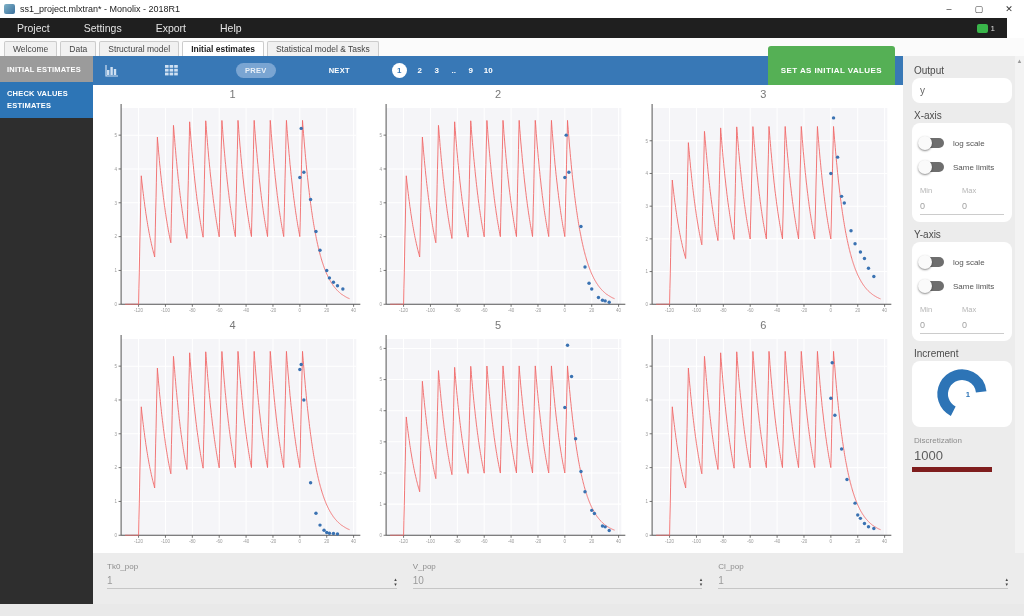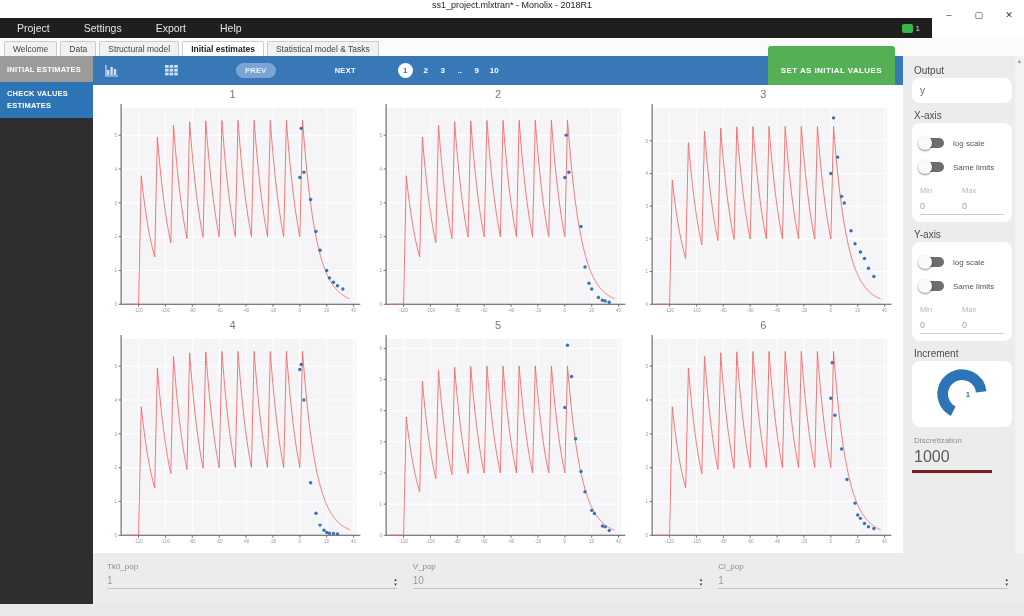--- a/index.html
+++ b/index.html
@@ -1,30 +1,30 @@
 <!DOCTYPE html>
 <html><head>
 <meta charset="utf-8">
 <style>
   * { margin:0; padding:0; box-sizing:border-box; }
   html,body { width:1024px; height:616px; overflow:hidden; }
   body { position:relative; background:#fff; font-family:"Liberation Sans", sans-serif; }
 
   
   .titlebar { position:absolute; left:0; top:0; width:1024px; height:18px; background:#fff;
-              display:flex; align-items:center;flex-direction:column; }
+              display:flex; align-items:center; }
   .app-icon { width:11px; height:10px; margin:0 5px 0 4px; border-radius:2px;
               background:linear-gradient(135deg,#7fb2c7,#3a6f9c); }
   .win-title { font-size:9px; color:#222; }
   .win-controls { margin-left:auto; display:flex; height:100%; }
   .win-btn { width:30px; height:100%; display:flex; align-items:center; justify-content:center;
              font-size:9px; color:#333; cursor:default; }
 
   
-  .menubar { position:absolute; left:0; top:18px; width:932px; height:20px; background:#1f1f1f;
+  .menubar { position:absolute; left:0; top:18px; width:1007px; height:20px; background:#1f1f1f;
              display:flex; align-items:center; }
   .menu-item { color:#e3e3e3; font-size:10.5px; padding:0 17px; height:100%;
                display:flex; align-items:center; }
   .menu-right { margin-left:auto; margin-right:12px; display:flex; align-items:center; gap:3px; }
   .notif-icon { width:11px; height:9px; background:#39b54a; border-radius:2px; position:relative; }
   .notif-icon::after { content:""; position:absolute; left:3px; bottom:-2px;
                        border:2px solid transparent; border-top-color:#39b54a; }
   .notif-count { color:#ddd; font-size:8px; }
 
   
@@ -41,21 +41,21 @@
                     display:flex; align-items:center; padding-left:7px; letter-spacing:.2px; }
   .sidebar-item { background:#2d75b6; color:#fff; font-size:7.5px; font-weight:bold;
                   padding:6px 7px; line-height:1.6; letter-spacing:.2px; }
 
   
   .toolbar { position:absolute; left:93px; top:56px; width:810px; height:29px; background:#3878b6;
              display:flex; align-items:center; padding-left:12px;gap:33px; }
   .tool-icon { margin-right:13px; display:flex; align-items:center; }
   .prev-pill { margin-left:12px; background:#7aa5d2; color:#eaf1f8; font-size:7.5px; font-weight:bold;
                border-radius:9px; padding:3px 9px; letter-spacing:.3px; }
-  .next-lbl { color:#fff; font-size:7.5px; font-weight:bold; margin-left:26px; letter-spacing:.3px; }
+  .next-lbl { color:#fff; font-size:7.5px; font-weight:bold; margin-left:20px; letter-spacing:.3px; }
   .pages { display:flex; align-items:center; margin-left:9px; gap:9px; }
   .page { color:#fff; font-size:8px; font-weight:bold; min-width:8px; text-align:center; }
   .page.active { background:#fff; color:#3878b6; width:15px; height:15px; border-radius:50%;
                  display:flex; align-items:center; justify-content:center; }
   .green-btn { margin-left:auto; margin-right:8px; background:#55b055; color:#fff; border:none;
                font-family:inherit; font-size:8px; font-weight:bold; letter-spacing:.4px;
                padding:20px 13px; border-radius:3px; }
 
   
   .charts { position:absolute; left:93px; top:85px; width:810px; height:468px; background:#fff;
@@ -75,21 +75,21 @@
   .toggle-row { display:flex; align-items:center; gap:9px; margin:8px 0 14px 0; }
   .toggle { width:24px; height:10px; border-radius:6px; background:#6e6e6e; position:relative; flex:0 0 24px; }
   .knob { position:absolute; left:-2px; top:-2px; width:14px; height:14px; border-radius:50%;
           background:#fafafa; box-shadow:0 1px 2px rgba(0,0,0,.45); }
   .toggle-label { font-size:8px; color:#555; }
   .minmax { display:flex; gap:0; margin-top:4px; }
   .mm-col { flex:1; }
   .mm-label { font-size:7.5px; color:#b5b5b5; margin-bottom:6px; }
   .mm-value { font-size:9px; color:#a2a2a2; border-bottom:1px solid #ccc; padding-bottom:3px; }
   .dial-card { display:flex; align-items:center; justify-content:center; padding:4px; }
-  .disc-value { font-size:16px; color:#5d5d5d; border-bottom:3px solid #7f1d1d; padding:2px 2px 4px 2px;
+  .disc-value { font-size:13px; color:#5d5d5d; border-bottom:5px solid #7f1d1d; padding:2px 2px 4px 2px;
                 width:80px; }
   .scrollbar { position:absolute; right:0; top:0; width:9px; height:100%; background:#f3f3f3;
                display:flex; justify-content:center; }
   .scroll-arrow { font-size:6px; color:#999; line-height:10px; }
 
   
   .paramstrip { position:absolute; left:93px; top:553px; width:931px; height:51px; background:#ececec;
                 display:flex; gap:16px; padding:9px 16px 0 14px; }
   .param { flex:1; }
   .param-label { font-size:8px; color:#8d8d8d; margin-bottom:4px; }

